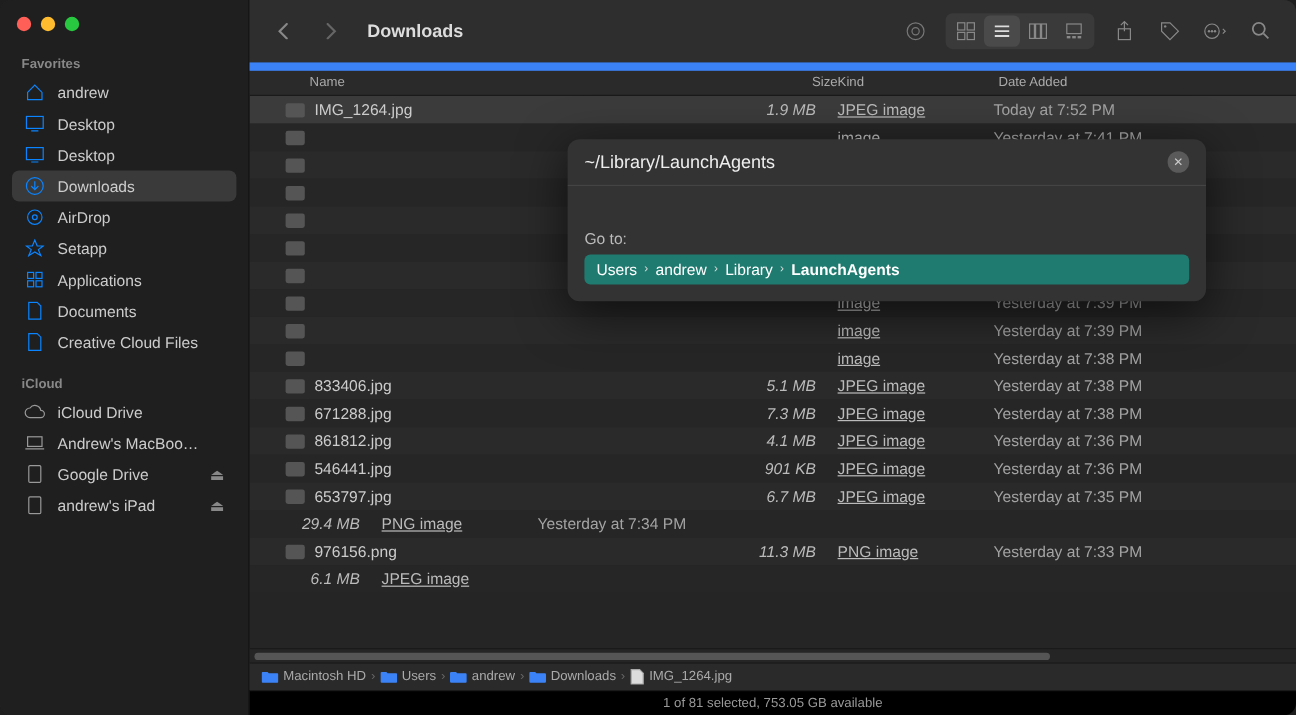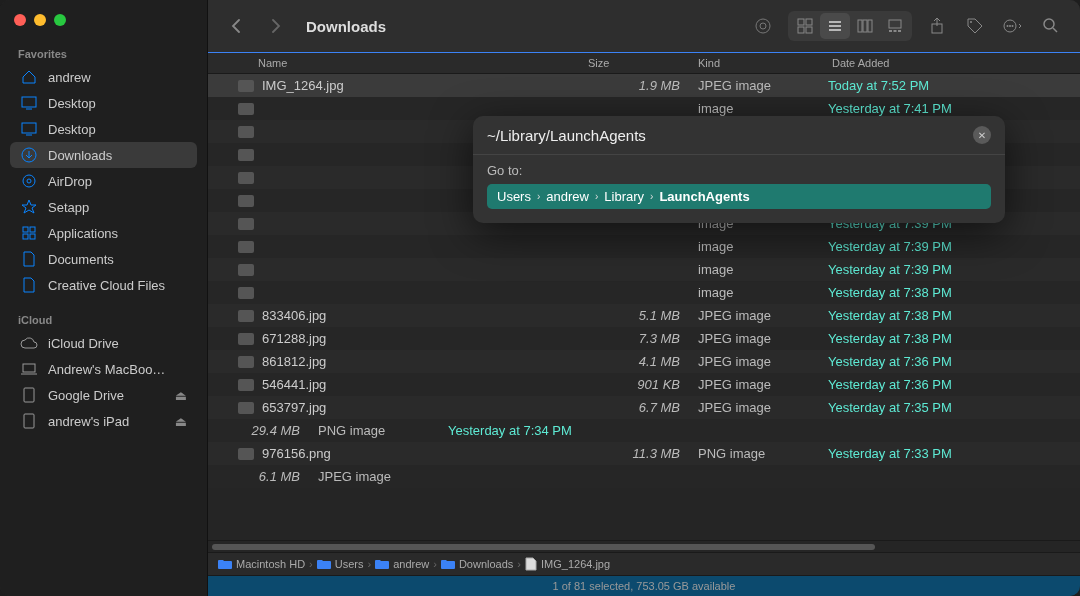--- a/index.html
+++ b/index.html
@@ -68,68 +68,68 @@
       background: #2e2e2e;
     }
     .tb-btn { color:#888; width:26px; height:26px; display:flex; align-items:center; justify-content:center; border-radius:5px;}
     .tb-btn.active { background:#4a4a4a; color:#ddd;}
     .title { font-size: 15px; font-weight:600; color:#ddd; margin-left: 6px; margin-right:auto; }
     .view-group { display:flex; background:#3a3a3a; border-radius:6px; padding:2px;}
     .view-group .tb-btn { width:30px; }
     .headers {
       display:flex;
       background:#2a2a2a;
-      border-top:1px solid #3b82f6;
+      border-top:7px solid #3b82f6;
       border-bottom:1px solid #1a1a1a;
       font-size:11px;
       color:#aaa;
       padding: 4px 0;
     }
     .col-name{ flex: 0 0 380px; padding-left: 50px;}
-    .col-size{ flex: 0 0 110px; text-align:left;}
+    .col-size{ flex: 0 0 110px; text-align:right;}
     .col-kind{ flex: 0 0 130px;}
     .col-date{ flex:1; padding-left:4px;}
     .list { flex:1; overflow:auto; }
     .row{ display:flex; align-items:center; height:23px; padding:0; font-size:13px; color:#ccc;}
     .row:nth-child(odd){ background:#2a2a2a;}
     .row:nth-child(even){ background:#262626;}
     .row.selected { background:#3b3b3b; }
     .row .cname{ flex:0 0 380px; padding-left:30px; display:flex; gap:8px; align-items:center;}
     .row .csize{ flex:0 0 110px; text-align:right; padding-right:18px; color:#bbb;font-style:italic;}
-    .row .ckind{ flex:0 0 130px; color:#bbb;}
-    .row .cdate{ flex:1; color:#5eead4;}
+    .row .ckind{ flex:0 0 130px; color:#bbb;text-decoration:underline;}
+    .row .cdate{ flex:1; color:#a3a3a3;}
     .thumb{ width:16px; height:12px; background:#555; border-radius:2px; display:inline-block;}
     .scrollbar{ height:12px; background:#252525; border-top:1px solid #1a1a1a; display:flex; align-items:center;}
     .scroll-thumb{ height:6px; background:#555; border-radius:3px; margin-left:4px; width:76%;}
     .pathbar{
       display:flex; align-items:center; gap:4px; padding:4px 10px; font-size:11px; color:#aaa;
       border-top:1px solid #1a1a1a; background:#2a2a2a;
     }
     .path-sep{ color:#666; }
     .statusbar{
       text-align:center; font-size:11px; color:#999; padding:4px 0;
-      border-top:1px solid #1a1a1a; background:#0c4a6e;
+      border-top:1px solid #1a1a1a; background:#000000;
     }
     
     .goto {
       position:absolute;
       top:116px; left:265px; width:532px;
       background:#333;
       border-radius:10px;
       box-shadow:0 10px 40px rgba(0,0,0,0.6);
       overflow:hidden;
       z-index:10;
     }
     .goto-input-wrap{ display:flex; align-items:center; padding:10px 14px; }
     .goto-input{
       flex:1; background:transparent; border:none; outline:none; color:#eee; font-size:15px;
     }
     .goto-clear{ width:18px; height:18px; border-radius:50%; background:#5a5a5a; color:#ccc; display:flex;align-items:center;justify-content:center; font-size:10px;}
     .goto-body{ padding:8px 14px 14px; border-top:1px solid #444;}
-    .goto-label{ font-size:13px; color:#bbb; margin-bottom:6px;}
+    .goto-label{ font-size:13px; color:#bbb; margin-bottom:6px;margin-top:28px;}
     .goto-sugg{ background:#1f7a6f; color:#fff; border-radius:5px; padding:5px 10px; font-size:13px; display:flex; gap:6px; align-items:center;}
     .goto-sugg b{ font-weight:700;}
     .chev{ color:#ddd; font-size:10px;}
     svg { display:block; }
   </style>
 </head>
 <body>
 
 <div class="window">
 

